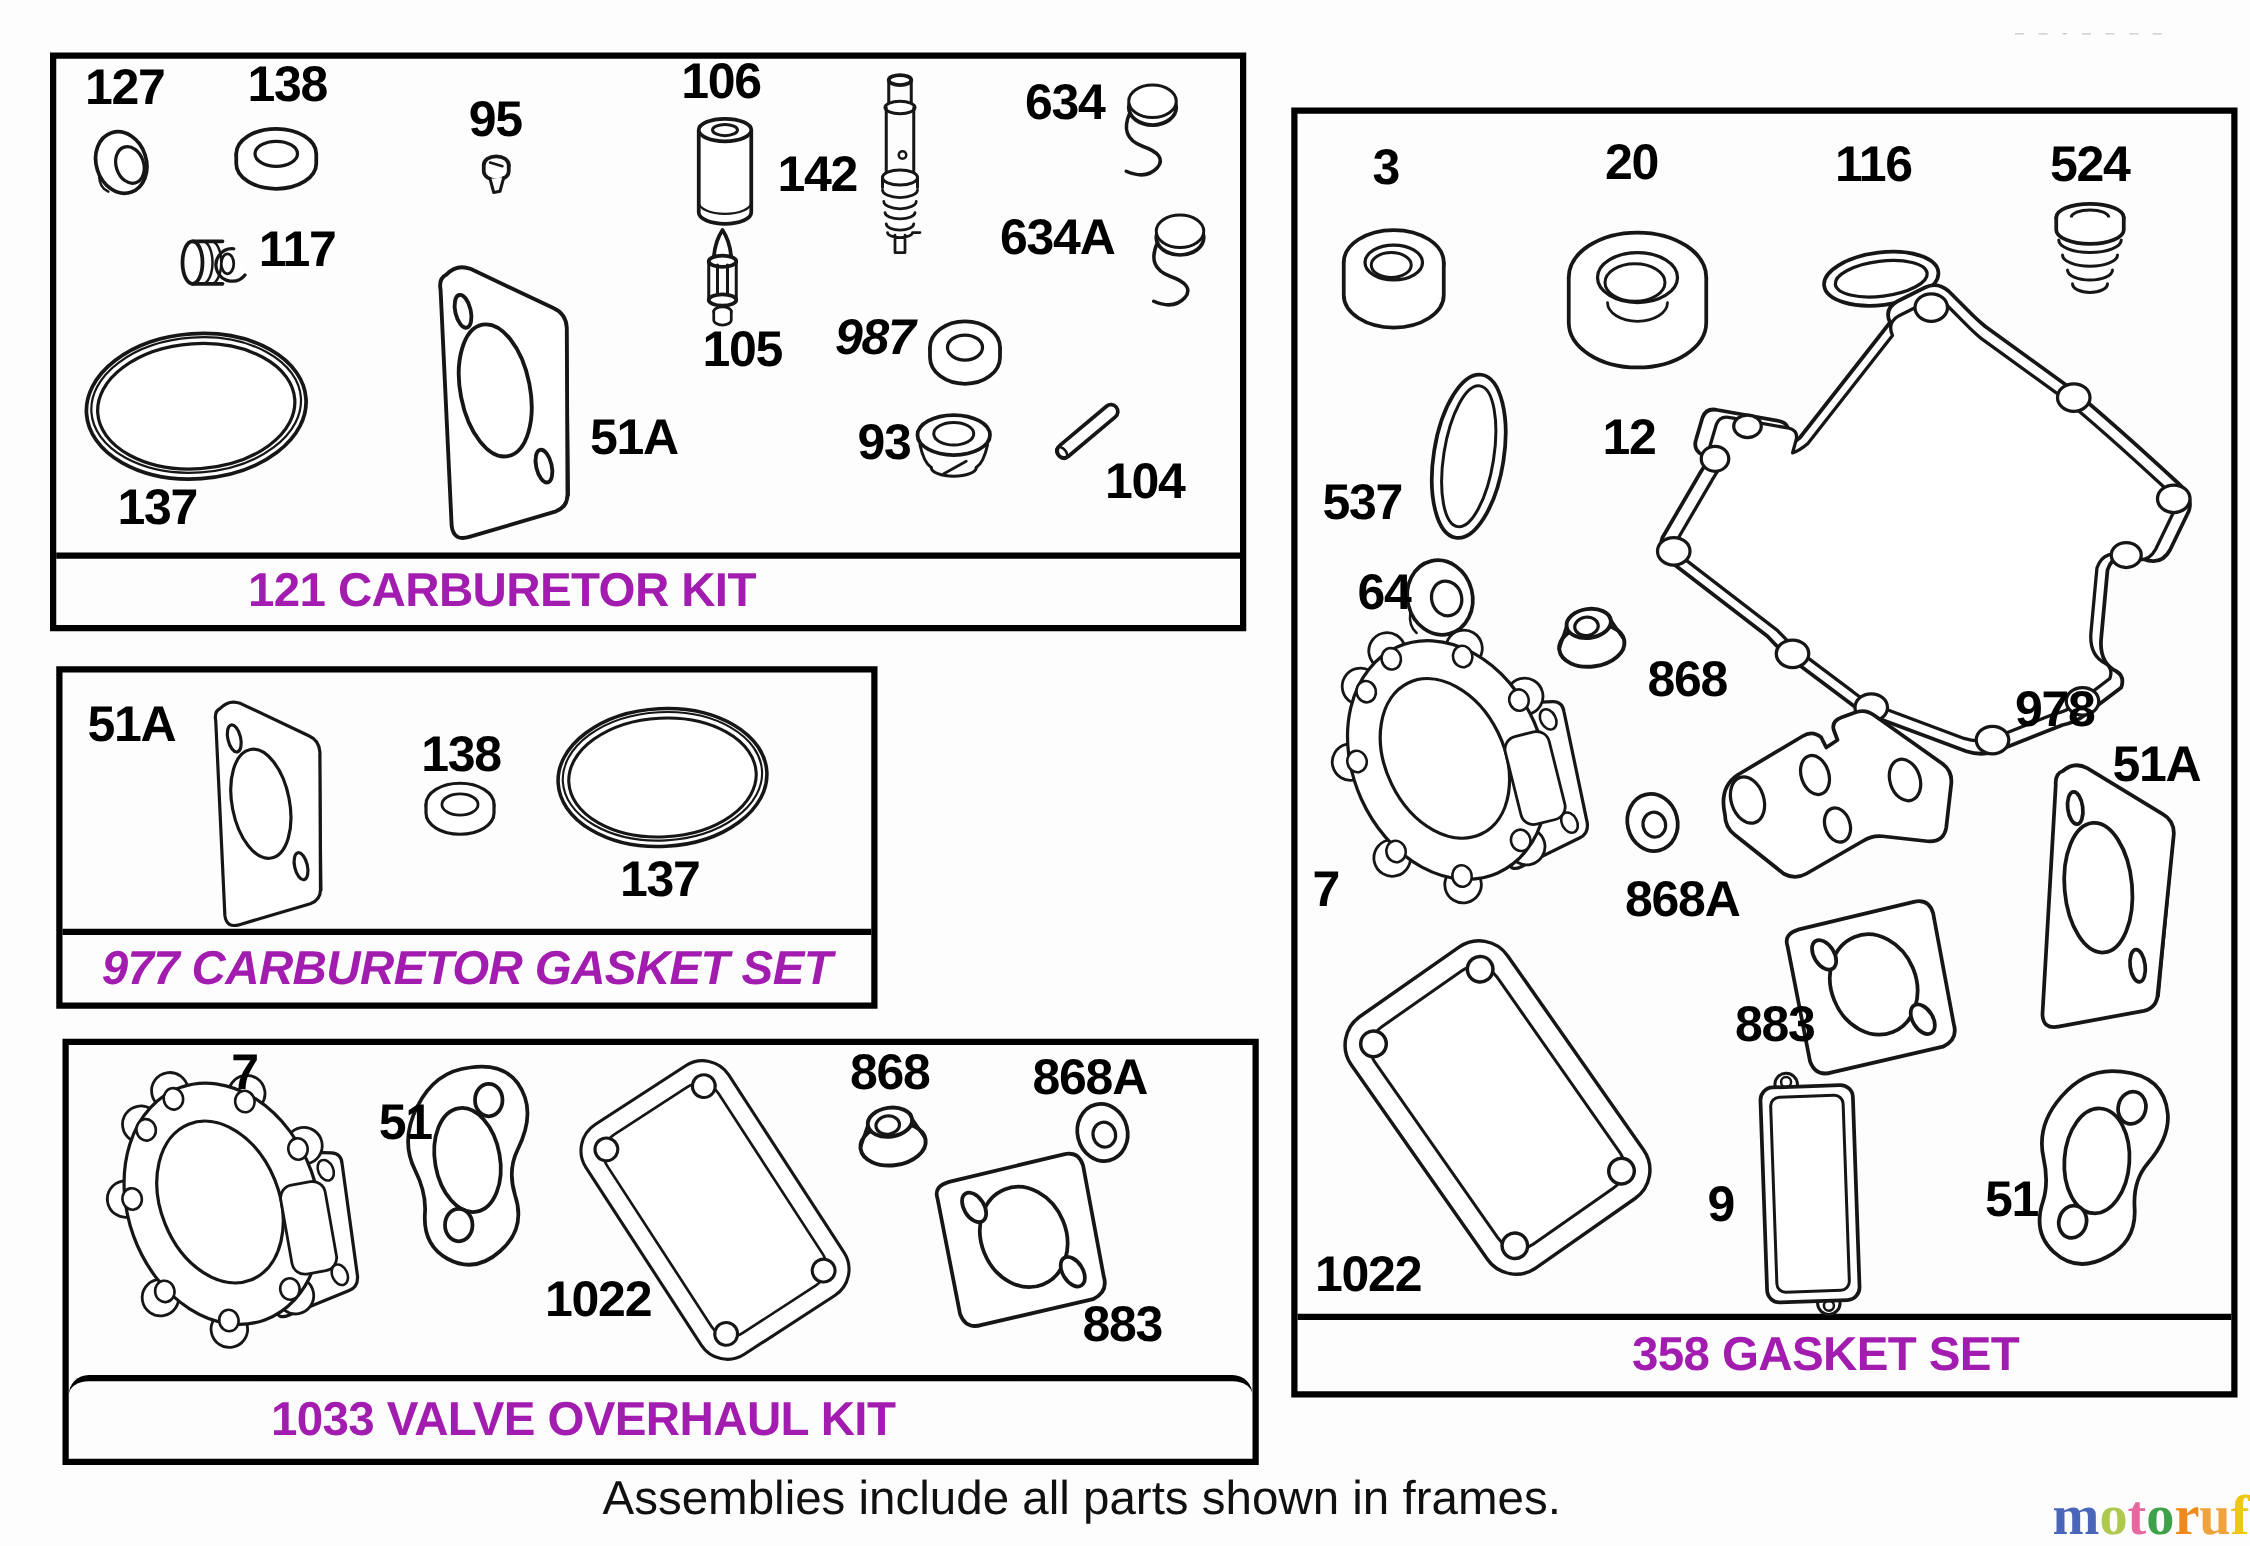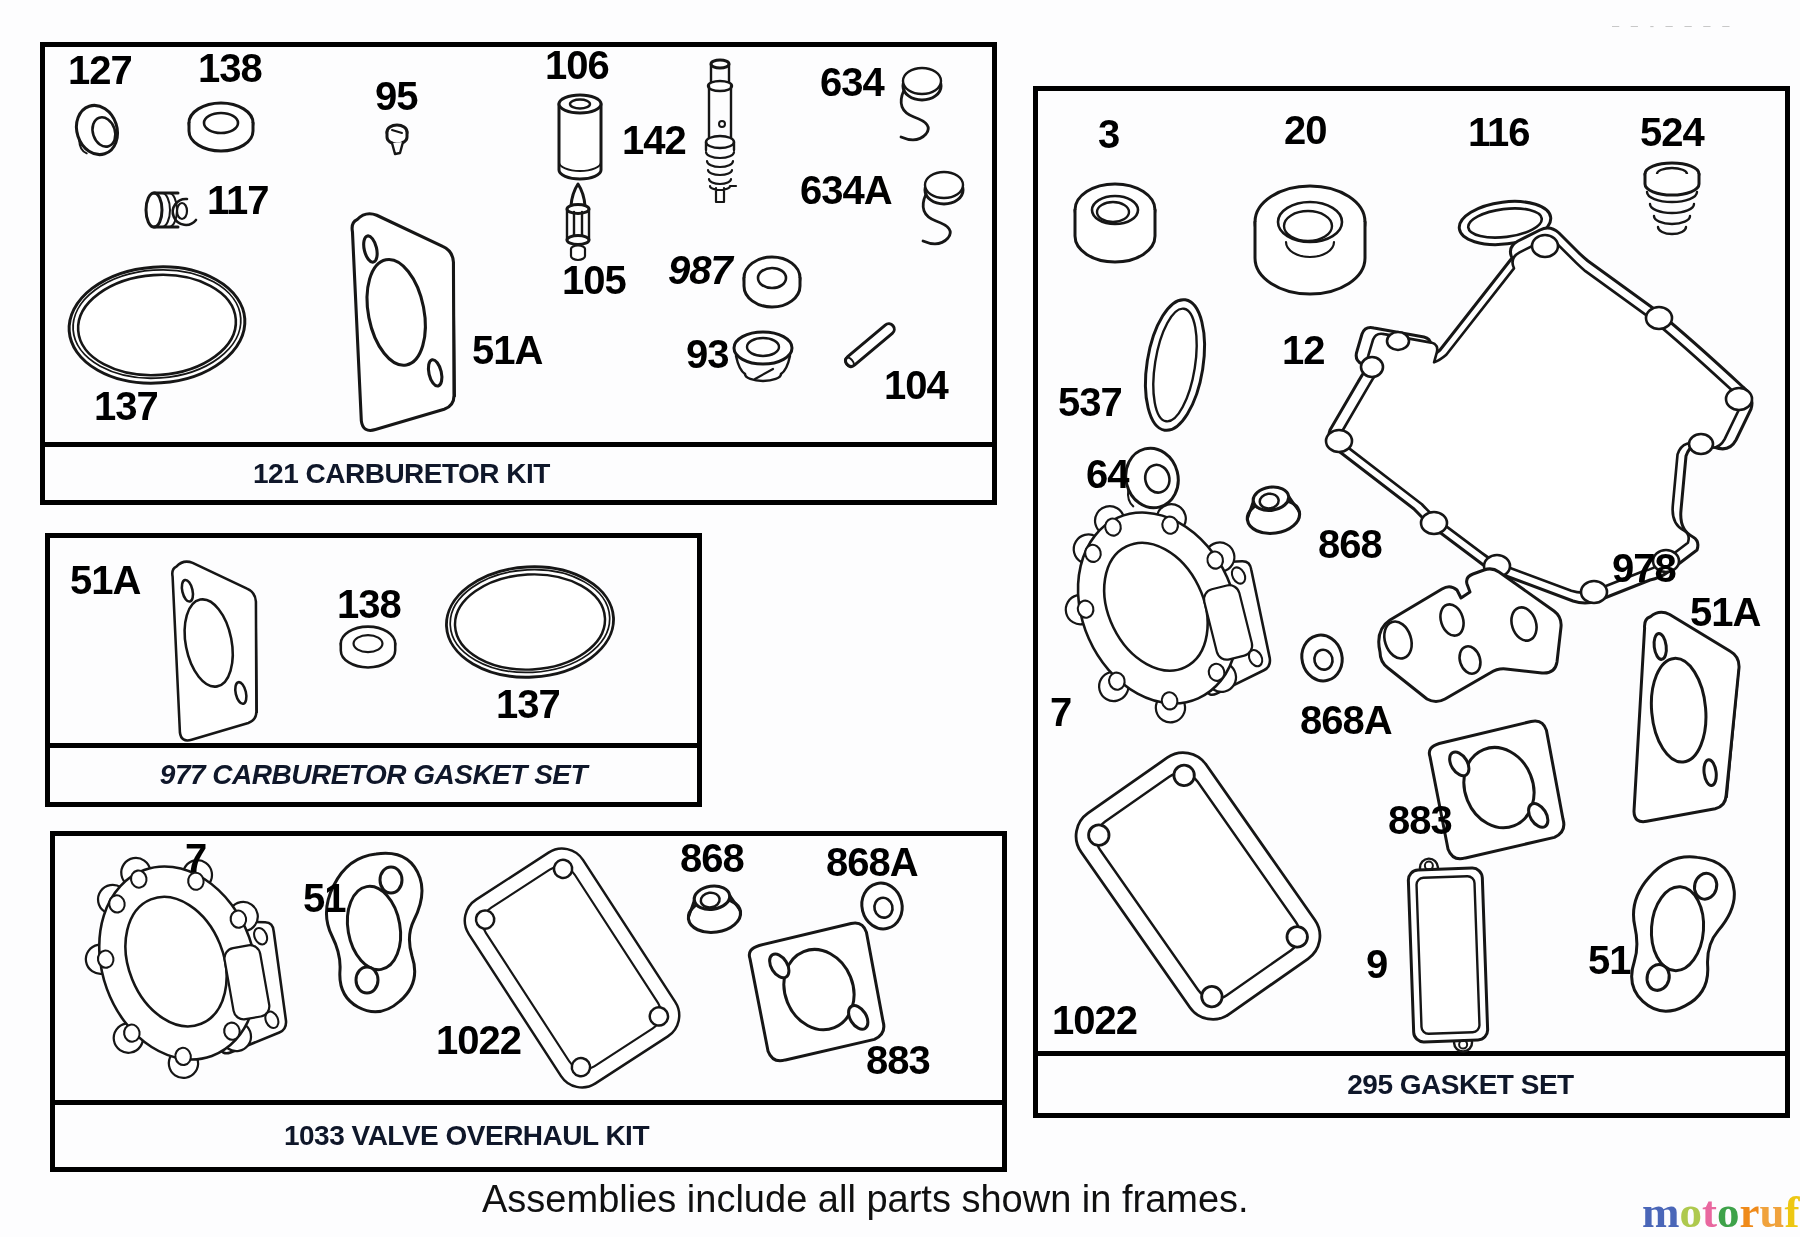--- a/index.html
+++ b/index.html
@@ -1,46 +1,46 @@
 <!DOCTYPE html>
 <html><head>
 <meta charset="utf-8">
 <style>
   html,body{margin:0;padding:0;background:#ffffff;}
   .page{position:relative;width:1800px;height:1237px;background:#fdfdfe;overflow:hidden;
         font-family:"Liberation Sans","DejaVu Sans",sans-serif;}
   .art{position:absolute;left:0;top:0;z-index:2;pointer-events:none;}
   .frame{position:absolute;border:5px solid #000;background:transparent;z-index:1;box-sizing:border-box;}
   .band{position:absolute;left:0;right:0;bottom:0;border-top:5px solid #000;display:flex;
-        align-items:center;justify-content:center;font-weight:700;font-size:28px;
-        letter-spacing:-.5px;color:#0f172a;box-sizing:border-box;margin-top:27px;}
+        align-items:center;justify-content:center;font-weight:700;font-size:38px;
+        letter-spacing:-.5px;color:#a21caf;box-sizing:border-box;margin-top:27px;}
   .plabel{position:absolute;z-index:3;font-weight:700;font-size:40px;line-height:1;
           letter-spacing:-1px;color:#000;white-space:nowrap;}
   .footnote{position:absolute;z-index:3;font-size:38px;font-weight:400;color:#101010;white-space:nowrap;}
   .cornermarks{position:absolute;z-index:3;color:#c2c2c2;font-size:13px;letter-spacing:4px;white-space:nowrap;}
   .logo{position:absolute;z-index:3;font-family:"Liberation Serif","DejaVu Serif",serif;
         font-weight:700;font-size:45px;line-height:1;white-space:nowrap;}
   .logo .tick{font-size:18px;vertical-align:18px;}
 </style>
 </head>
 <body>
 
 <div class="page">
 
   <div class="frame" style="left:40px;top:42px;width:957px;height:463px;">
     <div class="band" style="height:58px;padding-right:234px;">121 CARBURETOR KIT</div>
   </div>
   <div class="frame" style="left:45px;top:533px;width:657px;height:274px;">
     <div class="band" style="height:59px;font-style:italic;">977 CARBURETOR GASKET SET</div>
   </div>
   <div class="frame" style="left:50px;top:831px;width:957px;height:341px;">
-    <div class="band" style="height:67px;padding-right:124px;">1033 VALVE OVERHAUL KIT</div>
+    <div class="band" style="height:67px;padding-right:124px;border-radius:16px;">1033 VALVE OVERHAUL KIT</div>
   </div>
   <div class="frame" style="left:1033px;top:86px;width:757px;height:1032px;">
-    <div class="band" style="height:62px;padding-left:98px;">295 GASKET SET</div>
+    <div class="band" style="height:62px;padding-left:98px;">358 GASKET SET</div>
   </div>
 
   <svg class="art" width="1800" height="1237" viewBox="0 0 1800 1237" fill="none" stroke="#161616" stroke-width="3" stroke-linecap="round" stroke-linejoin="round">
 
     <defs>
 
       <g id="plate51A">
         <path fill="#fff" d="M-44,-92 Q-36,-101 -25,-97 L40,-69 Q50,-65 51,-54 L56,74 Q57,85 47,89 L-19,111 Q-31,115 -33,103 L-48,-80 Q-50,-89 -44,-92 Z"></path>
         <path d="M51,-52 L57,76" stroke-width="2"></path>
         <ellipse cx="-2" cy="-4" rx="27" ry="52" transform="rotate(-13)" fill="#fff"></ellipse>

